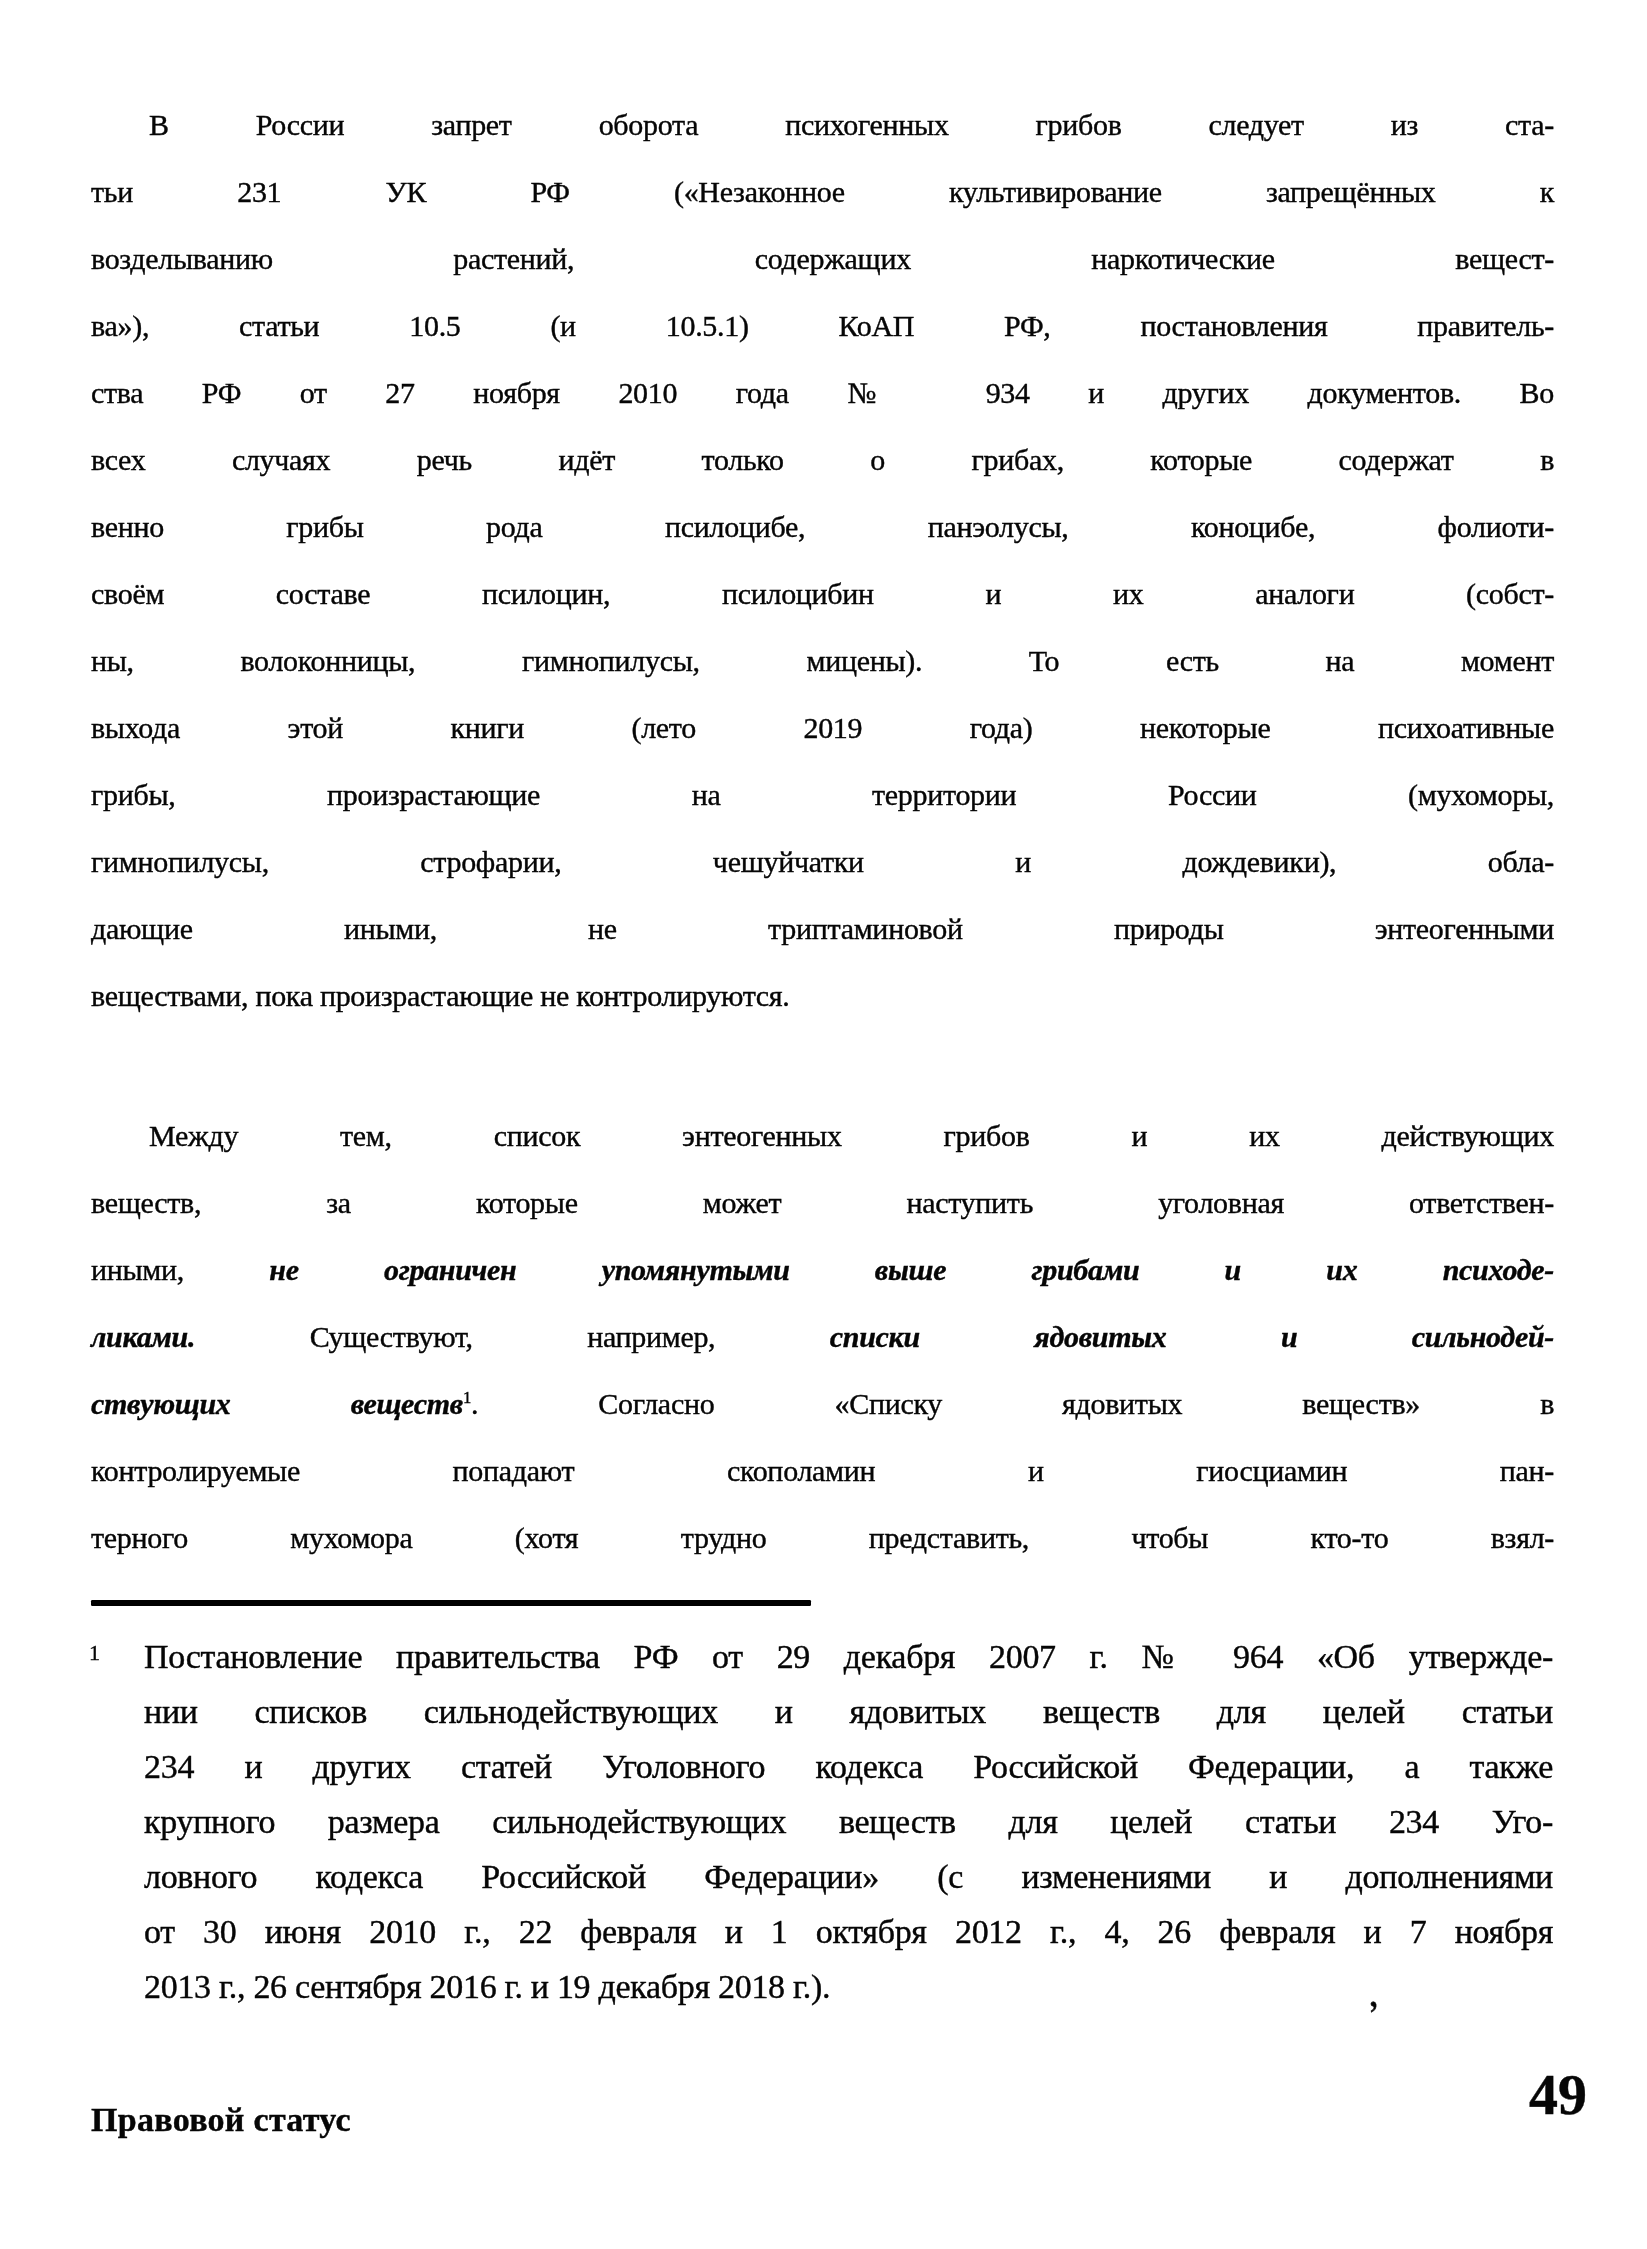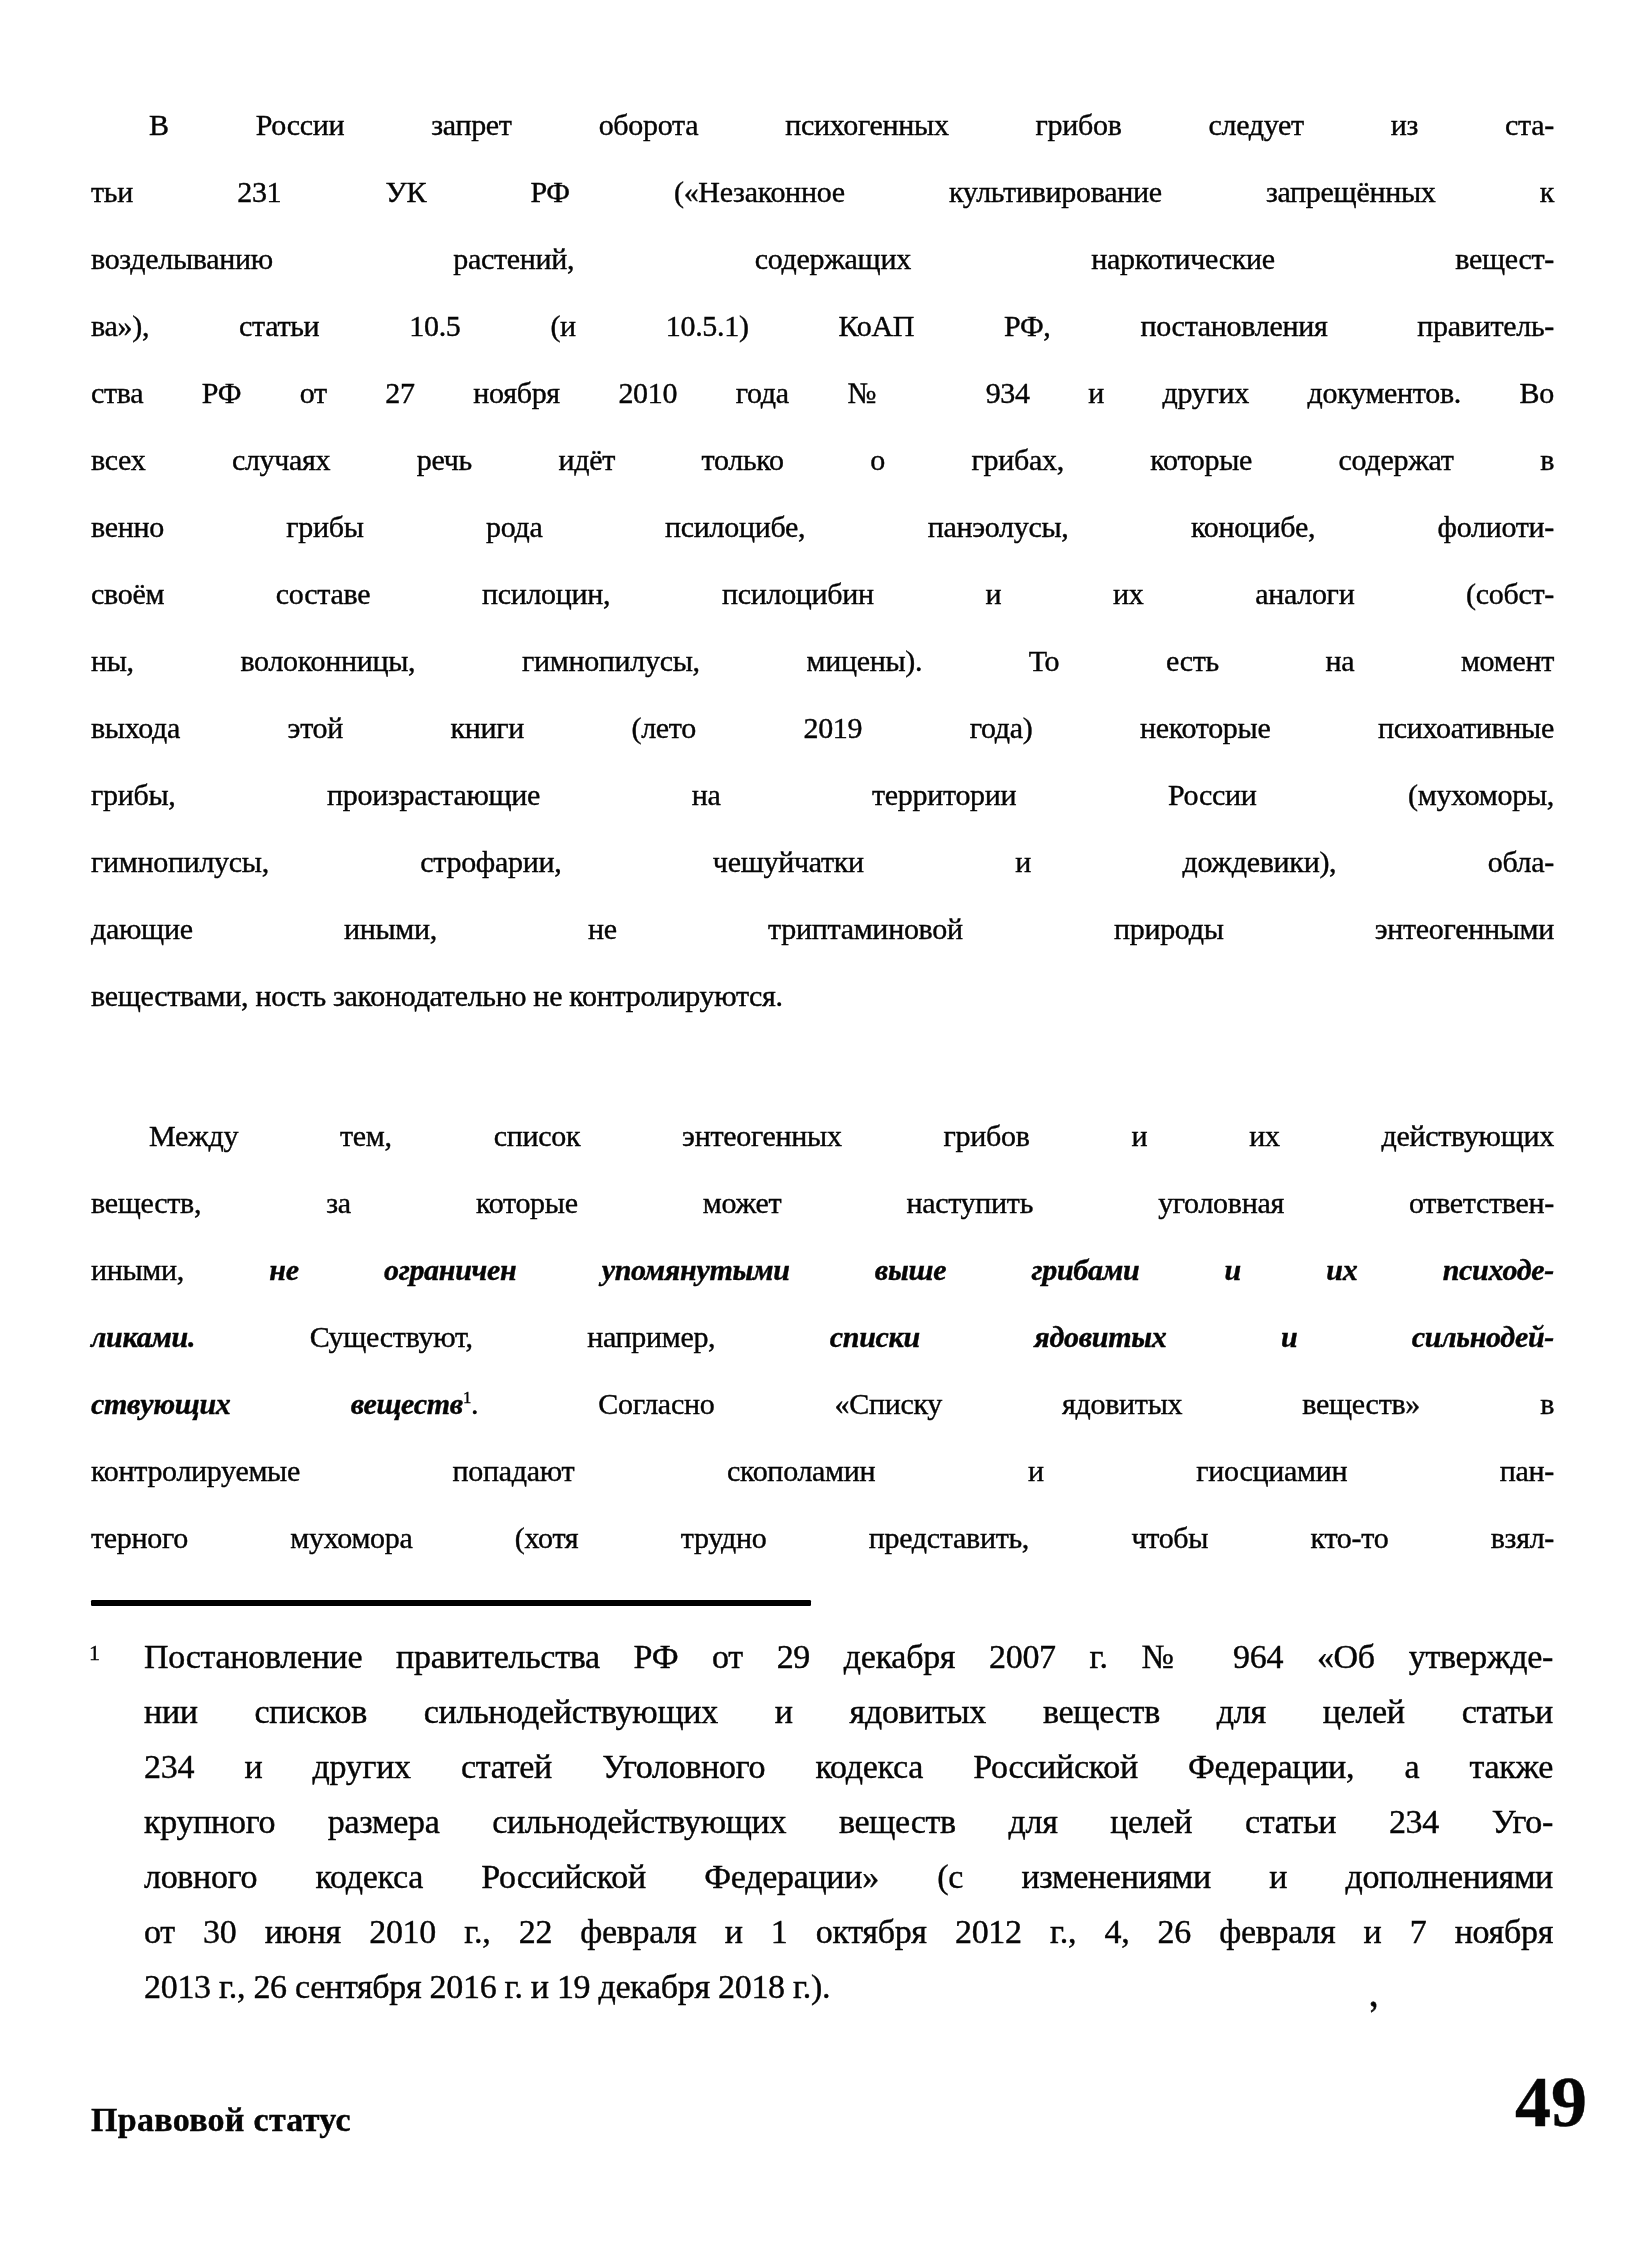--- a/index.html
+++ b/index.html
@@ -69,21 +69,21 @@
     left: 91px;
     top: 2101px;
     font-size: 34px;
     font-weight: 700;
     letter-spacing: 0.3px;
   }
   .page-number {
     position: absolute;
     right: 61px;
     top: 2061px;
-    font-size: 72px;
+    font-size: 58px;
     font-weight: 700;
   }
   .stray-mark {
     position: absolute;
     left: 1367px;
     top: 1970px;
     font-size: 39px;
     transform: rotate(-8deg);
     -webkit-text-stroke: 0.6px #060606;
   }
@@ -102,21 +102,21 @@
       <div class="line">ва»), статьи 10.5 (и 10.5.1) КоАП РФ, постановления правитель-</div>
       <div class="line">ства РФ от 27 ноября 2010 года № 934 и других документов. Во</div>
       <div class="line">всех случаях речь идёт только о грибах, которые содержат в</div>
       <div class="line">венно грибы рода псилоцибе, панэолусы, коноцибе, фолиоти-</div>
       <div class="line">своём составе псилоцин, псилоцибин и их аналоги (собст-</div>
       <div class="line">ны, волоконницы, гимнопилусы, мицены). То есть на момент</div>
       <div class="line">выхода этой книги (лето 2019 года) некоторые психоативные</div>
       <div class="line">грибы, произрастающие на территории России (мухоморы,</div>
       <div class="line">гимнопилусы, строфарии, чешуйчатки и дождевики), обла-</div>
       <div class="line">дающие иными, не триптаминовой природы энтеогенными</div>
-      <div class="line lastline">веществами, ность законодательно не контролируются.</div>
+      <div class="line lastline">веществами, пока произрастающие не контролируются.</div>
     </div>
 
     <div class="para" id="para2">
       <div class="line indent">Между тем, список энтеогенных грибов и их действующих</div>
       <div class="line">веществ, за которые может наступить уголовная ответствен-</div>
       <div class="line"><span>иными, </span><span class="it">не ограничен упомянутыми выше грибами и их психоде-</span></div>
       <div class="line"><span class="it">ликами.</span><span> Существуют, например, </span><span class="it">списки ядовитых и сильнодей-</span></div>
       <div class="line"><span class="it">ствующих веществ</span><span class="sup">1</span><span>. Согласно «Списку ядовитых веществ» в</span></div>
       <div class="line">контролируемые попадают скополамин и гиосциамин пан-</div>
       <div class="line">терного мухомора (хотя трудно представить, чтобы кто-то взял-</div>

